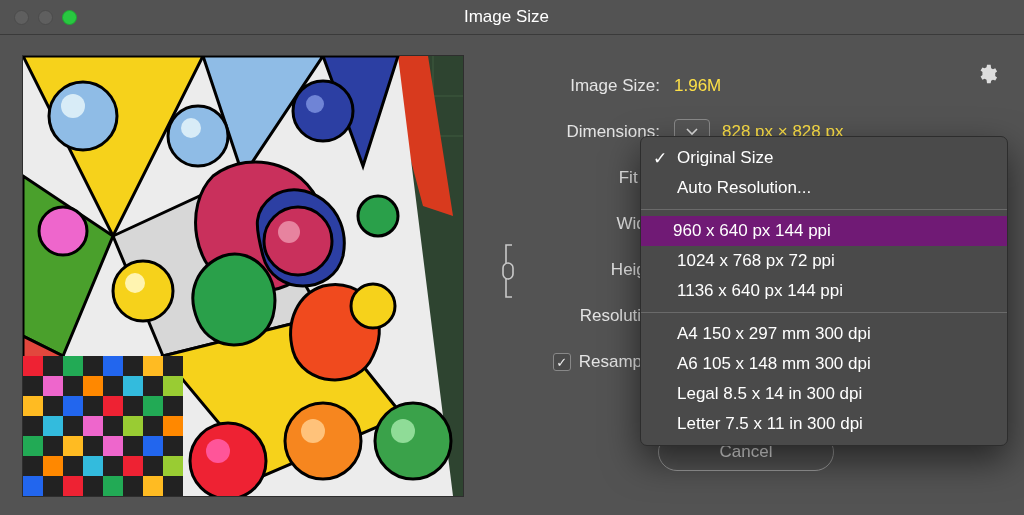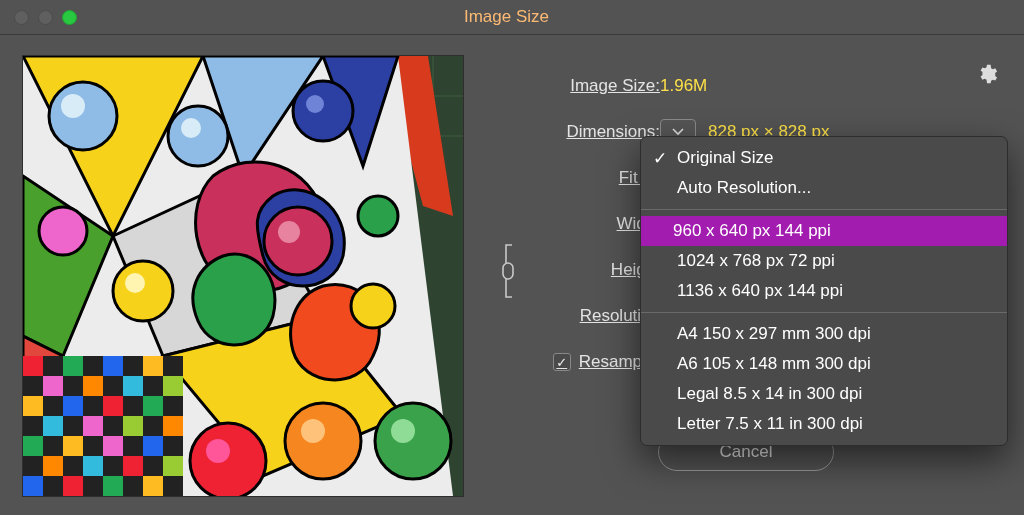--- a/index.html
+++ b/index.html
@@ -6,46 +6,46 @@
     font-family:-apple-system,"Helvetica Neue",Arial,sans-serif;
     background:#535353;color:#e6e6e6;font-size:16px;}
   .titlebar{height:34px;display:flex;align-items:center;position:relative;
     border-bottom:1px solid #3a3a3a;}
   .traffic{display:flex;gap:9px;margin-left:14px;}
   .dot{width:13px;height:13px;border-radius:50%;}
   .dot.close{background:#5f5f5f;border:1px solid #4b4b4b;}
   .dot.min{background:#5f5f5f;border:1px solid #4b4b4b;}
   .dot.zoom{background:#28c840;border:1px solid #1fa533;}
   .title{position:absolute;left:0;right:11px;text-align:center;font-size:17px;
-    color:#fdba74;pointer-events:none;}
+    color:#ffffff;pointer-events:none;}
   .body{display:flex;padding:20px 22px 20px 22px;gap:26px;height:calc(100% - 34px);
     box-sizing:border-box;}
   .preview{width:440px;height:440px;border:1px solid #2e2e2e;flex:0 0 auto;
     position:relative;overflow:hidden;background:#2e3a2e;}
   .art{position:absolute;inset:0;}
   .form{flex:1;position:relative;padding-top:8px;}
   .row{display:flex;align-items:center;height:46px;}
-  .lab{width:170px;text-align:right;color:#e4e4e4;font-size:17px;text-decoration:underline;}
+  .lab{width:170px;text-align:right;margin-right:14px;color:#e4e4e4;font-size:17px;}
   .val{color:#fde047;font-size:17px;}
   .dimbtn{width:34px;height:24px;border:1px solid #8a8a8a;border-radius:4px;
     background:#555;margin-right:12px;display:inline-flex;align-items:center;
     justify-content:center;}
   .gear{position:absolute;right:4px;top:8px;color:#ddd;}
   .link{position:absolute;left:8px;top:188px;color:#c9c9c9;}
   .checkbox{width:16px;height:16px;border:1px solid #888;border-radius:3px;
     background:#4a4a4a;display:inline-flex;align-items:center;justify-content:center;
     color:#eee;font-size:13px;margin-right:8px;}
   .btn{width:176px;height:38px;border:1px solid #9a9a9a;border-radius:20px;
     background:transparent;color:#e6e6e6;font-size:17px;}
   .menu{position:absolute;left:640px;top:136px;width:366px;
     background:#4a4a4a;border:1px solid #2d2d2d;border-radius:7px;
     box-shadow:0 14px 36px rgba(0,0,0,.55);padding:6px 0;z-index:50;}
   .mi{height:30px;display:flex;align-items:center;padding:0 18px 0 36px;
     color:#fff;font-size:17px;position:relative;white-space:nowrap;}
-  .mi.sel{background:#a21caf;padding-left:32px;}
+  .mi.sel{background:#701a75;padding-left:32px;}
   .mi .chk{position:absolute;left:12px;}
   .msep{height:1px;background:#6a6a6a;margin:6px 0;}
   svg{display:block;}
   .dropdown-stub{position:absolute;right:0;width:10px;height:30px;
     border:1px solid #2d2d2d;border-left:none;border-radius:0 5px 5px 0;
     background:#5a5a5a;}
 </style>
 </head>
 <body>
 

